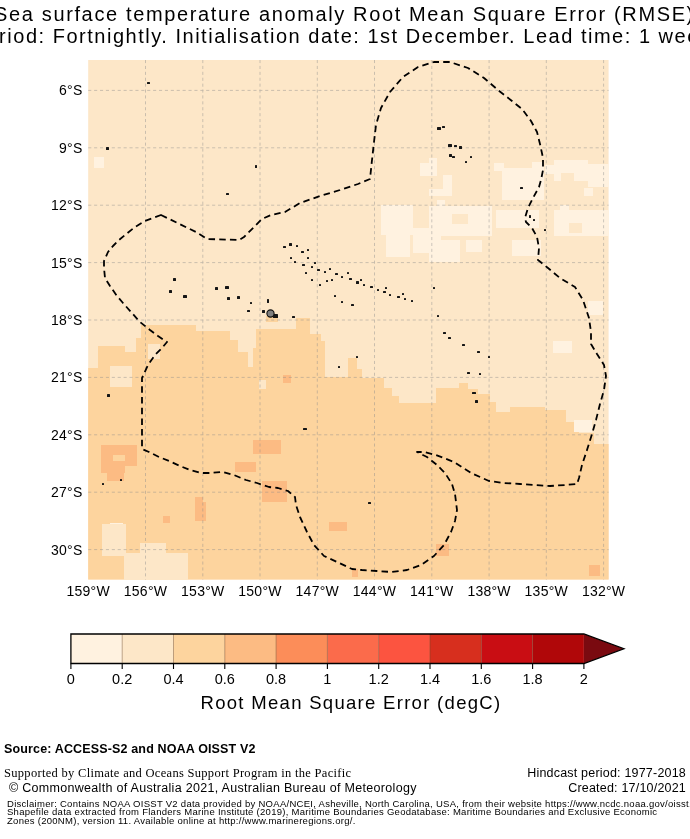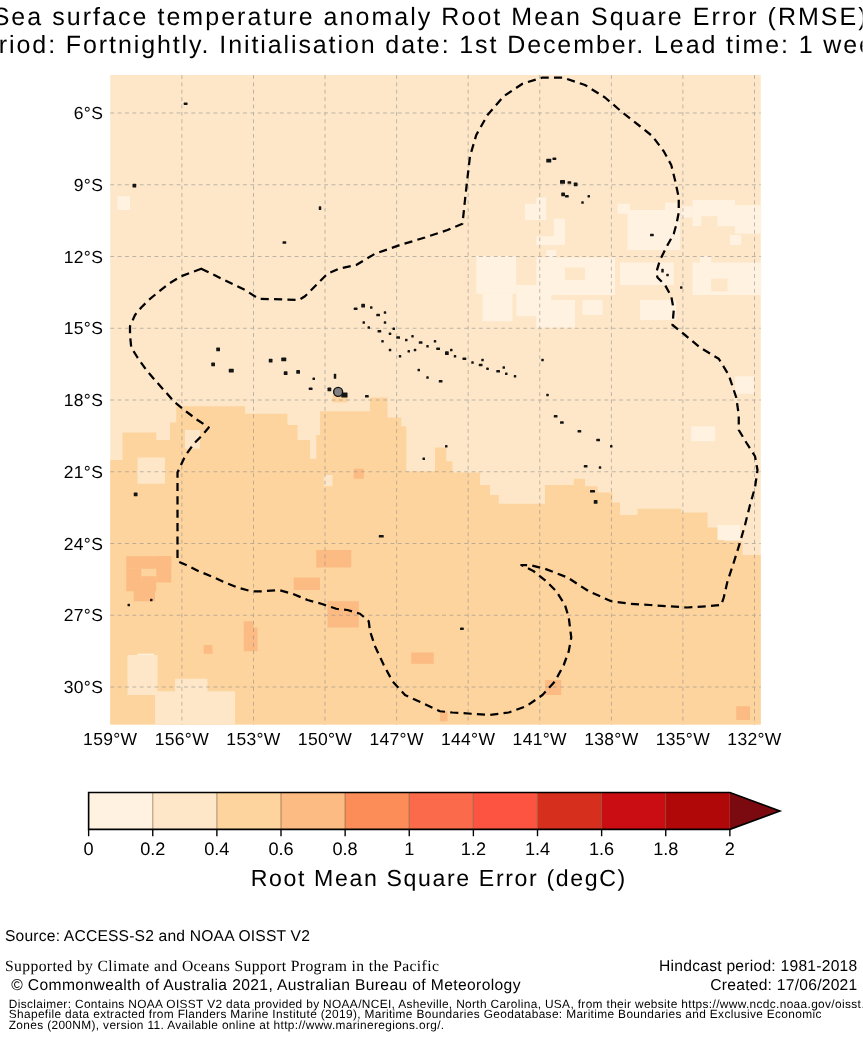--- a/index.html
+++ b/index.html
@@ -275,23 +275,23 @@
       <text x="378.7" y="684" text-anchor="middle">1.2</text>
       <text x="430.0" y="684" text-anchor="middle">1.4</text>
       <text x="481.3" y="684" text-anchor="middle">1.6</text>
       <text x="532.6" y="684" text-anchor="middle">1.8</text>
       <text x="583.9" y="684" text-anchor="middle">2</text>
     </g>
 
 <text x="351" y="708.5" text-anchor="middle" letter-spacing="1.3" font-family="Liberation Sans, sans-serif" font-size="18.5px" fill="#000">Root Mean Square Error (degC)</text>
 </svg>
 
-<div class="abs" style="left:4px;top:742px;font-size:12.5px;letter-spacing:0.15px;color:#000;">Source: ACCESS-S2 and NOAA OISST V2</div>
+<div class="abs" style="left:4px;top:742px;font-size:12.5px;letter-spacing:0.15px;color:#000;font-weight:bold;">Source: ACCESS-S2 and NOAA OISST V2</div>
 
 <div class="abs" style="left:4px;top:765.5px;font-size:12.5px;letter-spacing:0.3px;color:#000;font-family:Liberation Serif, serif;">Supported by Climate and Oceans Support Program in the Pacific</div>
 
 <div class="abs" style="left:9px;top:781px;font-size:12.5px;letter-spacing:0.3px;color:#000;">© Commonwealth of Australia 2021, Australian Bureau of Meteorology</div>
 
-<div class="abs" style="right:4px;top:765.5px;font-size:12.5px;letter-spacing:0.2px;color:#000;">Hindcast period: 1981-2018</div>
-
-<div class="abs" style="right:4px;top:781px;font-size:12.5px;letter-spacing:0.2px;color:#000;">Created: 17/06/2021</div>
+<div class="abs" style="right:4px;top:765.5px;font-size:12.5px;letter-spacing:0.2px;color:#000;">Hindcast period: 1977-2018</div>
+
+<div class="abs" style="right:4px;top:781px;font-size:12.5px;letter-spacing:0.2px;color:#000;">Created: 17/10/2021</div>
 
 <div class="abs" style="left:7px;top:800px;font-size:9.5px;letter-spacing:0.28px;line-height:8.3px;color:#000;width:780px;white-space:nowrap;">Disclaimer: Contains NOAA OISST V2 data provided by NOAA/NCEI, Asheville, North Carolina, USA, from their website https://www.ncdc.noaa.gov/oisst.<br>Shapefile data extracted from Flanders Marine Institute (2019), Maritime Boundaries Geodatabase: Maritime Boundaries and Exclusive Economic<br>Zones (200NM), version 11. Available online at http://www.marineregions.org/.</div>
 
 </body></html>

